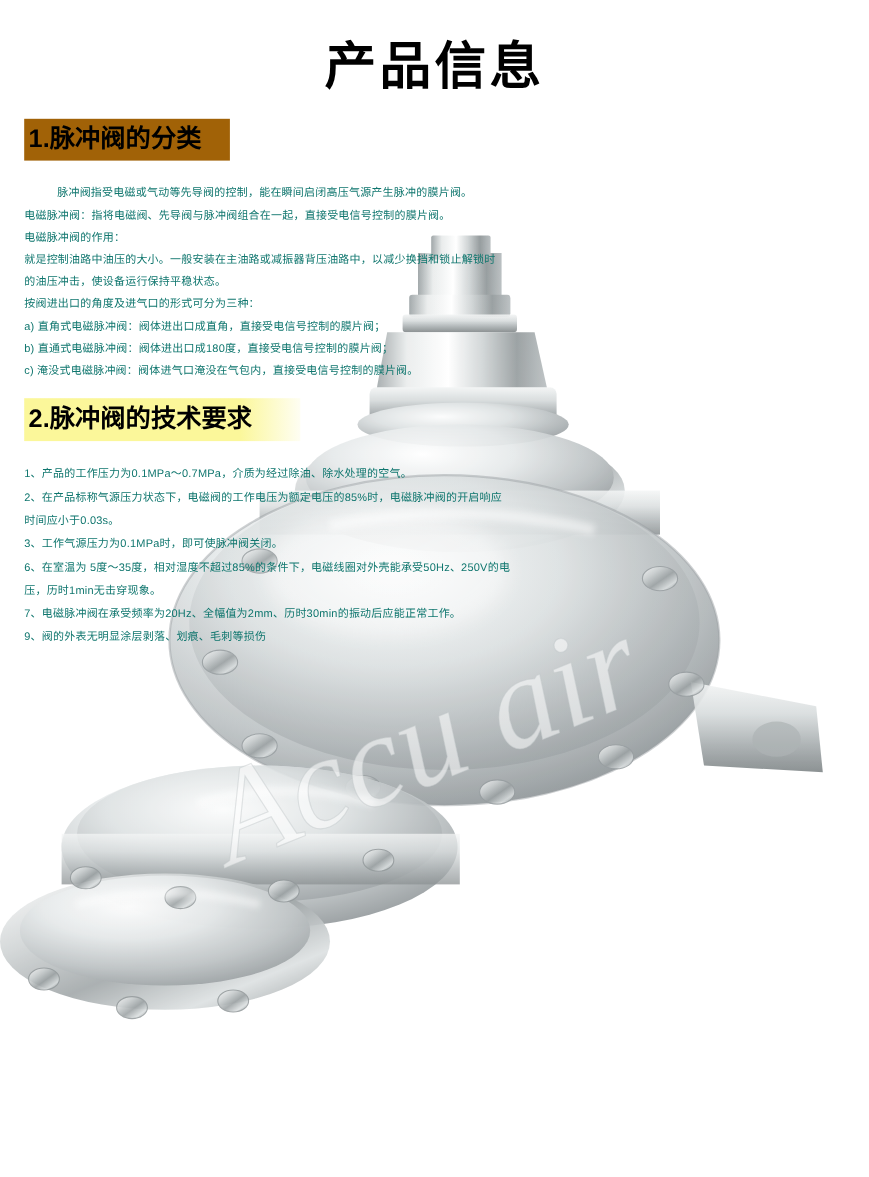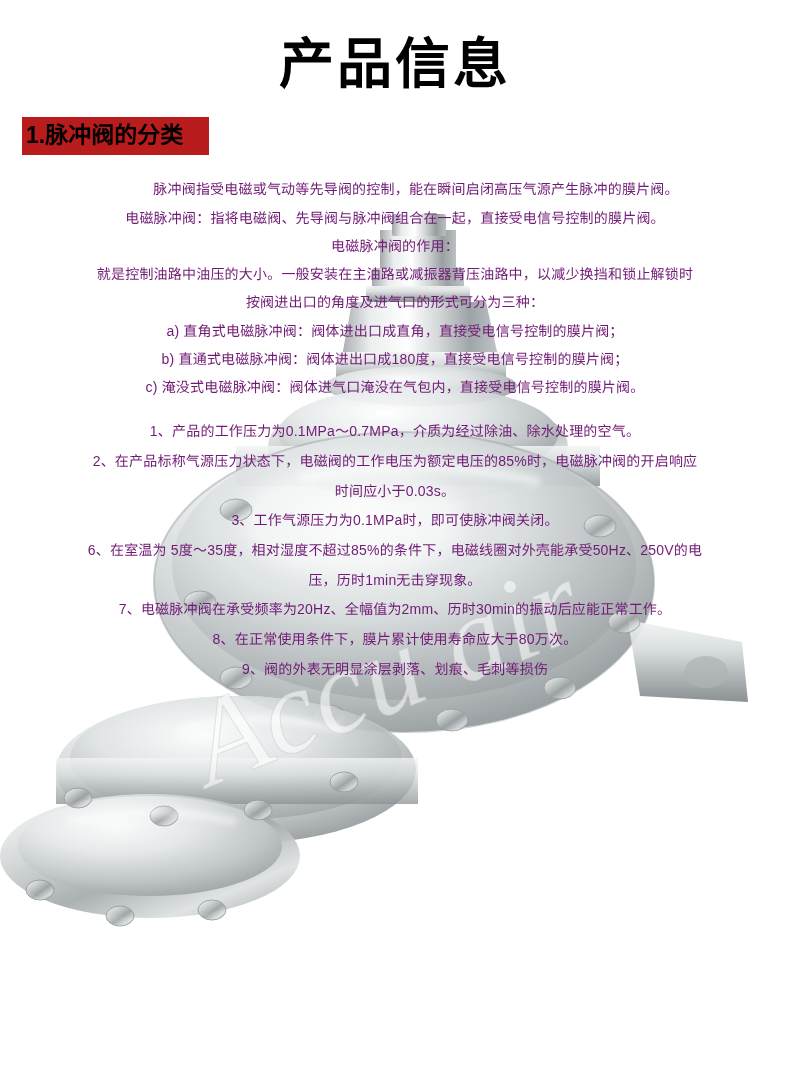--- a/index.html
+++ b/index.html
@@ -31,58 +31,57 @@
   
   #page {
     position: relative;
     z-index: 2;
     padding: 0 22px;
     box-sizing: border-box;
   }
 
   .page-title {
     text-align: center;
-    font-size: 55px;
+    font-size: 47px;
     font-weight: bold;
     letter-spacing: 3px;
     margin: 34px 0 22px 0;
     color: #000;
     line-height: 1.1;
   }
 
   .section-heading {
     display: inline-block;
     font-size: 23px;
     font-weight: bold;
     color: #000;
-    background: #b91c1c;
+    background: #a16207;
     padding: 4px 26px 6px 4px;
     margin: 0 0 4px 0;
     line-height: 1.25;
   }
   .section-heading.two {
     background: linear-gradient(90deg, #fbf79a 0%, #fbf79a 78%, rgba(251,247,154,0.12) 100%);
     padding-right: 44px;
   }
 
   .section-1 { margin-top: 6px; }
   .section-2 { margin-top: 14px; }
 
   .body-block {
     margin-top: 16px;
   }
 
   p.line {
-    font-size: 14px;
+    font-size: 10px;
     line-height: 2.02;
     margin: 0;
-    color: #701a75;
+    color: #0f766e;
     letter-spacing: 0.2px;
     white-space: nowrap;
-    text-align: center;
   }
   p.line.indent {
     text-indent: 3em;
   }
 
   .spec-list p.line {
     line-height: 2.12;
   }
 
   
@@ -221,35 +220,36 @@
   <h1 class="page-title">产品信息</h1>
 
   <div class="section-1">
     <div class="section-heading">1.脉冲阀的分类</div>
 
     <div class="body-block">
       <p class="line indent">脉冲阀指受电磁或气动等先导阀的控制，能在瞬间启闭高压气源产生脉冲的膜片阀。</p>
       <p class="line">电磁脉冲阀：指将电磁阀、先导阀与脉冲阀组合在一起，直接受电信号控制的膜片阀。</p>
       <p class="line">电磁脉冲阀的作用：</p>
       <p class="line">就是控制油路中油压的大小。一般安装在主油路或减振器背压油路中，以减少换挡和锁止解锁时</p>
+      <p class="line">的油压冲击，使设备运行保持平稳状态。</p>
       <p class="line">按阀进出口的角度及进气口的形式可分为三种：</p>
       <p class="line">a) 直角式电磁脉冲阀：阀体进出口成直角，直接受电信号控制的膜片阀；</p>
       <p class="line">b) 直通式电磁脉冲阀：阀体进出口成180度，直接受电信号控制的膜片阀；</p>
       <p class="line">c) 淹没式电磁脉冲阀：阀体进气口淹没在气包内，直接受电信号控制的膜片阀。</p>
     </div>
   </div>
 
   <div class="section-2">
+    <div class="section-heading two">2.脉冲阀的技术要求</div>
 
     <div class="body-block spec-list">
       <p class="line">1、产品的工作压力为0.1MPa～0.7MPa，介质为经过除油、除水处理的空气。</p>
       <p class="line">2、在产品标称气源压力状态下，电磁阀的工作电压为额定电压的85%时，电磁脉冲阀的开启响应</p>
       <p class="line">时间应小于0.03s。</p>
       <p class="line">3、工作气源压力为0.1MPa时，即可使脉冲阀关闭。</p>
       <p class="line">6、在室温为 5度～35度，相对湿度不超过85%的条件下，电磁线圈对外壳能承受50Hz、250V的电</p>
       <p class="line">压，历时1min无击穿现象。</p>
       <p class="line">7、电磁脉冲阀在承受频率为20Hz、全幅值为2mm、历时30min的振动后应能正常工作。</p>
-      <p class="line">8、在正常使用条件下，膜片累计使用寿命应大于80万次。</p>
       <p class="line">9、阀的外表无明显涂层剥落、划痕、毛刺等损伤</p>
     </div>
   </div>
 
 </div>
 
 </body></html>

